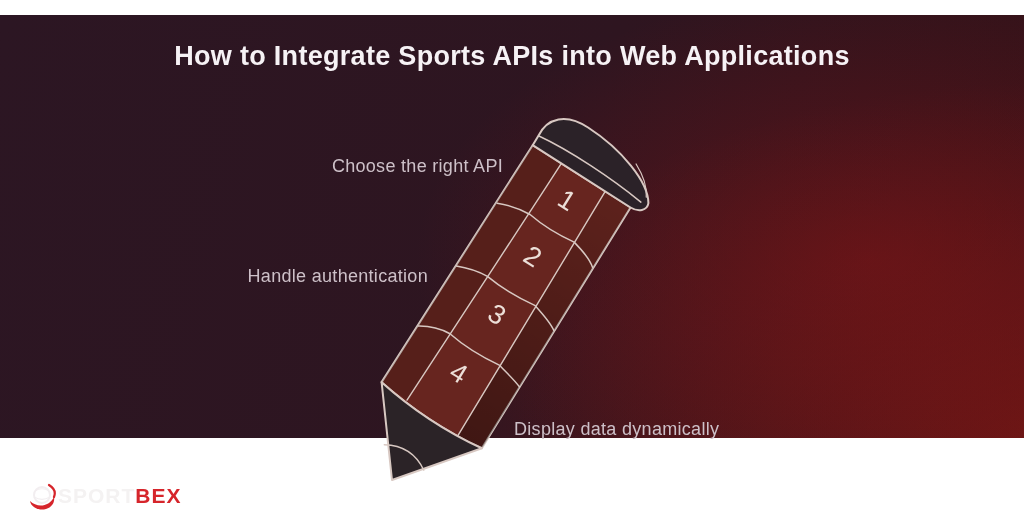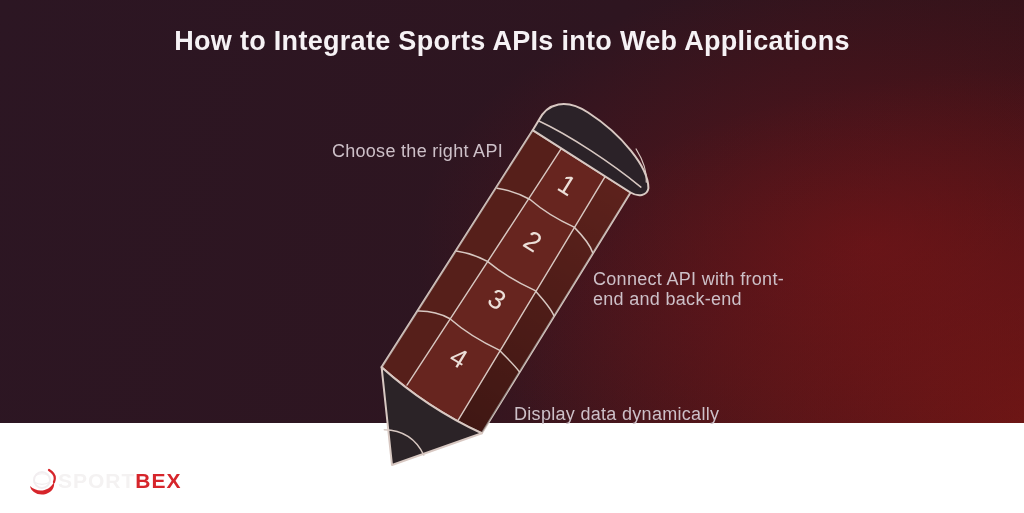--- a/index.html
+++ b/index.html
@@ -8,20 +8,21 @@
     font-family:"Liberation Sans", sans-serif;
     overflow:hidden;
   }
   .stage{
     position:relative;
     width:1024px; height:423px;
     background:
       radial-gradient(700px 420px at 85% 58%, rgba(140,20,22,0.45), rgba(140,20,22,0) 65%),
       radial-gradient(900px 520px at 102% 102%, rgba(150,25,18,0.55), rgba(150,25,18,0) 70%),
       linear-gradient(105deg, #2c1623 0%, #2e1520 55%, #361218 100%);
+    margin-top: 15px;
   }
   .title{
     position:absolute; top:26px; left:0; width:100%;
     text-align:center;
     color:#f6f2f5;
     font-size:27px; font-weight:700; letter-spacing:0.3px;
   }
   .step-label{
     position:absolute;
     color:#cdc0c8;
@@ -89,26 +90,23 @@
       <text class="seg-num" x="68" y="213" text-anchor="middle" stroke="none">3</text>
       <text class="seg-num" x="66" y="283" text-anchor="middle" stroke="none">4</text>
     </g>
   </svg>
 
   <div class="step-label align-right" style="right:521px; top:141px;">
     <span>Choose the right API</span>
   </div>
 
   <div class="step-label align-right" style="right:596px; top:251px;">
+    <span>Handle authentication</span>
   </div>
 
-  <div class="step-label" style="left:593px; top:269px;">
-    <span>Connect API with front-</span>
-    <span>end and back-end</span>
-  </div>
 
   <div class="step-label" style="left:514px; top:404px;">
     <span>Display data dynamically</span>
   </div>
 
   <div class="brand">
     <svg width="32" height="32" viewBox="0 0 32 32">
       <circle cx="16" cy="15" r="8" fill="none" stroke="#f2eef0" stroke-width="2"></circle>
       <path d="M 9,11 C 13,8 19,8 23,11" fill="none" stroke="#f2eef0" stroke-width="1.2"></path>
       <path d="M 8,17 C 13,20 19,20 24,17" fill="none" stroke="#f2eef0" stroke-width="1.2"></path>

